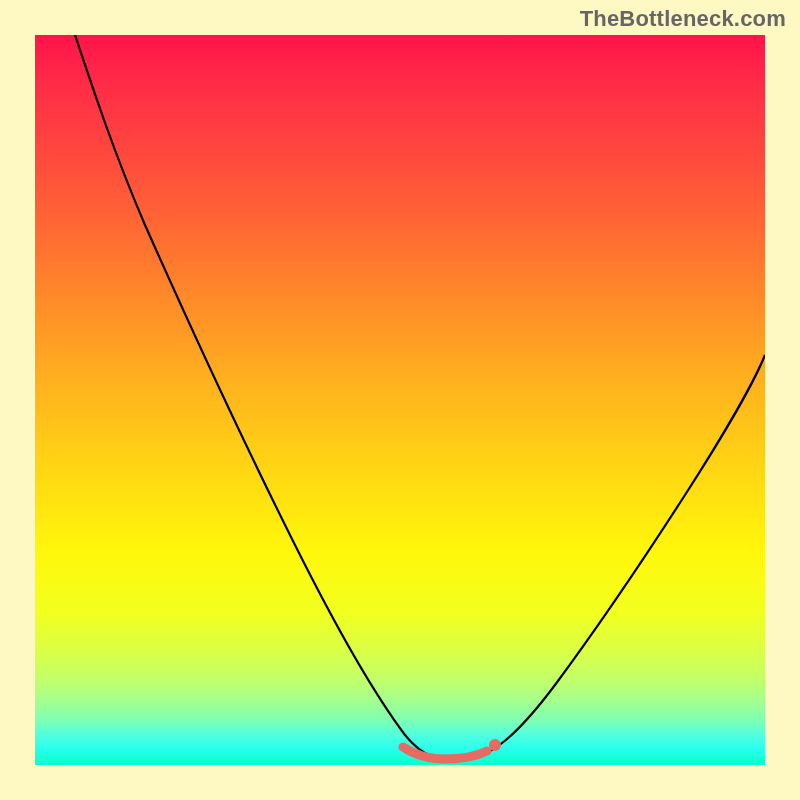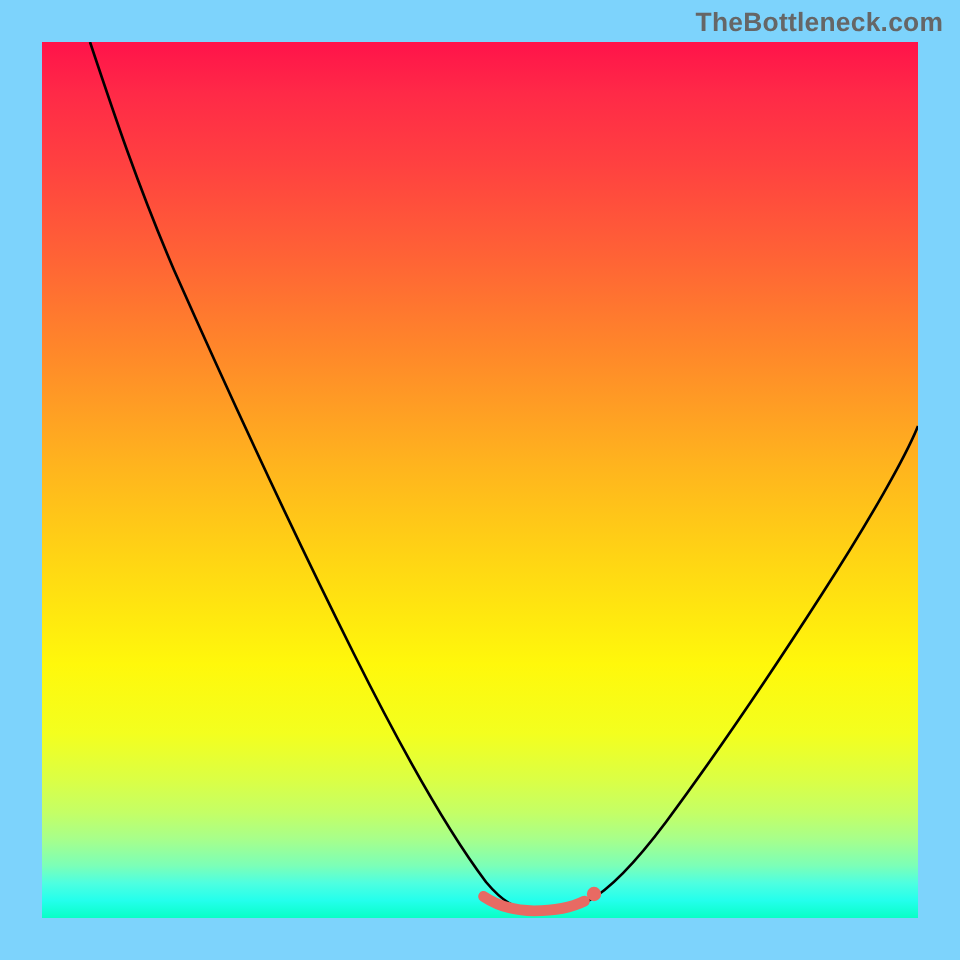--- a/index.html
+++ b/index.html
@@ -8,21 +8,21 @@
     width: 800px;
     height: 800px;
     background: #000;
     overflow: hidden;
     font-family: Arial, Helvetica, sans-serif;
   }
   .frame {
     position: relative;
     width: 800px;
     height: 800px;
-    background: #7dd3fc;
+    background: #fef9c3;
   }
   .watermark {
     position: absolute;
     top: 6px;
     right: 14px;
     color: #666;
     font-size: 22px;
     font-weight: bold;
     letter-spacing: 0.2px;
     z-index: 20;

